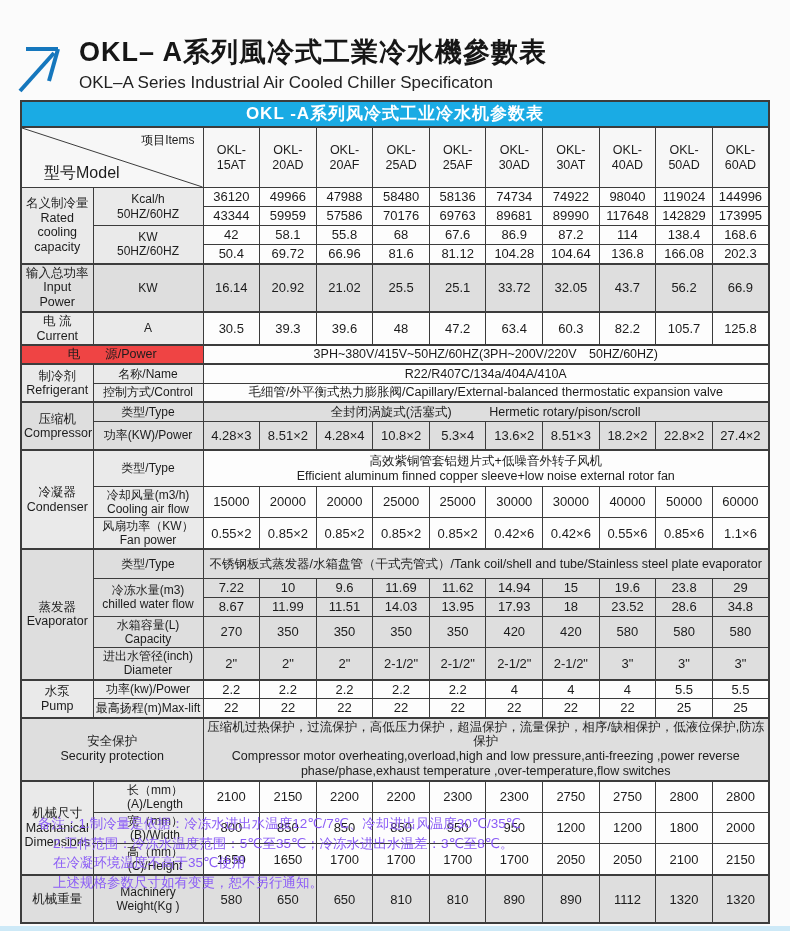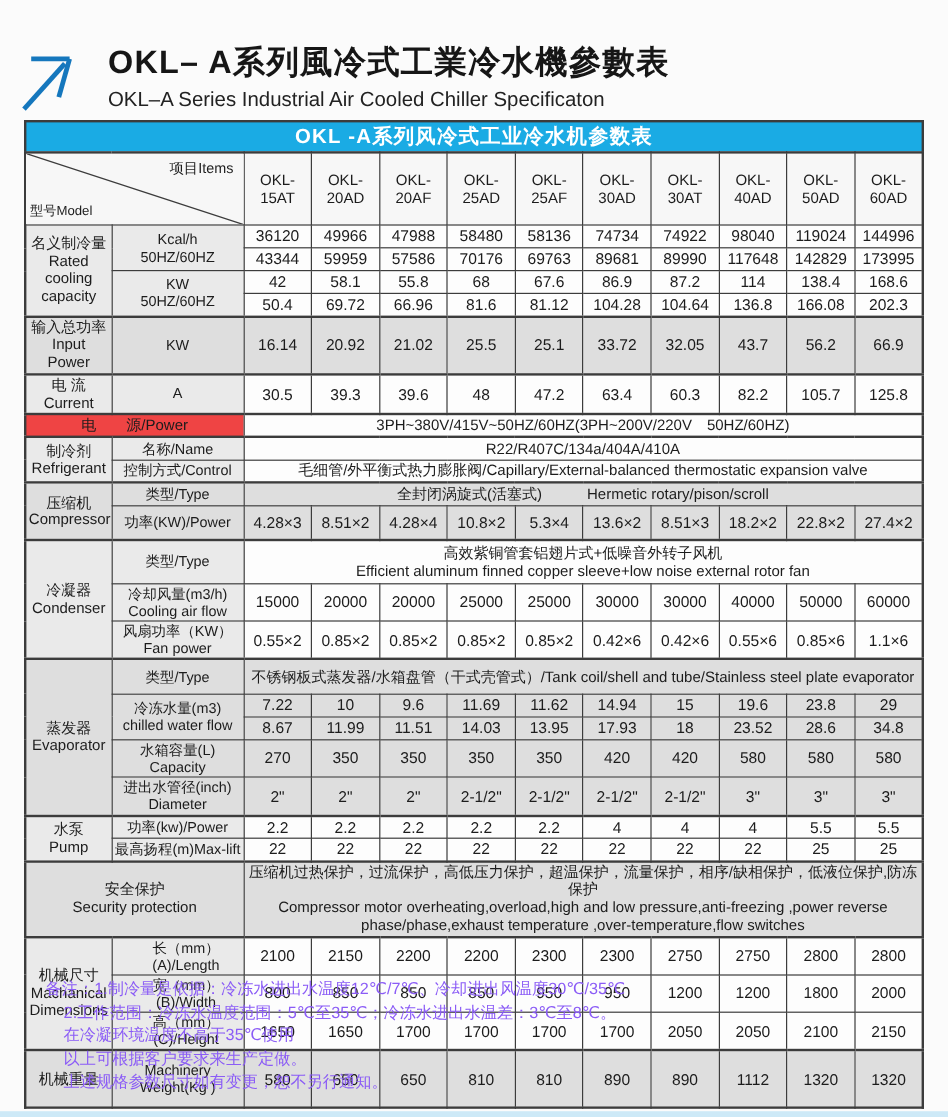--- a/index.html
+++ b/index.html
@@ -1,41 +1,41 @@
 <!DOCTYPE html>
 <html><head>
 <meta charset="utf-8">
 <style>
   html,body{margin:0;padding:0;}
   body{
     width:790px;height:931px;position:relative;overflow:hidden;
     background:#fbfbfb;color:#1c1c1c;
     font-family:"Liberation Sans","DejaVu Sans",sans-serif;
   }
-  .doc-header{position:absolute;top:34px;left:16px;display:flex;align-items:flex-start;gap:20px;}
+  .doc-header{position:absolute;top:34px;left:16px;display:flex;align-items:flex-start;gap:9px;}
   .logo{width:54px;height:56px;flex:0 0 auto;margin-top:4px;}
   .titles h1{margin:0;font-size:27px;font-weight:700;letter-spacing:1px;color:#161616;}
   .titles h2{margin:3px 0 0 0;font-size:17px;font-weight:400;color:#222;}
 
   .table-wrap{position:absolute;top:100px;left:20px;width:750px;}
   .table-title{
     background:#1aabe4;color:#ffffff;text-align:center;
     font-size:17px;font-weight:700;height:24px;line-height:24px;
     border:2px solid #3c3c3c;border-bottom:none;letter-spacing:1px;
   }
   table{border-collapse:collapse;width:750px;table-layout:fixed;border:2px solid #3c3c3c;}
   th,td{
     border:1px solid #3c3c3c;text-align:center;vertical-align:middle;
     padding:1px 2px;line-height:1.18;white-space:pre-line;overflow:hidden;
     font-size:12.5px;font-weight:400;color:#1c1c1c;
   }
   thead th{background:#f7f7f7;font-size:12.5px;}
   .corner{position:relative;padding:0;}
   .corner svg{position:absolute;top:0;left:0;width:100%;height:100%;}
-  .corner .c-model{position:absolute;left:3px;bottom:4px;font-size:11px;}
+  .corner .c-model{position:absolute;left:22px;bottom:4px;font-size:16px;}
   .corner .c-items{position:absolute;right:8px;top:5px;font-size:12px;}
   .lab1{background:#eaeaea;}
   .lab2{background:#eaeaea;font-size:12px;}
   .lab-merge{background:#ef4444;}
   .val{background:#fdfdfd;font-size:13px;}
   .wide{background:#fdfdfd;font-size:12.5px;}
   tr.shaded td{background:#dedede;}
   tr.sec td{border-top-width:2px;}
   tr.h18{height:18px;} tr.h19{height:19px;} tr.h29{height:29px;}
   tr.h31{height:31px;} tr.h34{height:34px;} tr.h36{height:36px;}
@@ -420,17 +420,16 @@
           <td class="val">1320</td>
         </tr>
     </tbody>
   </table>
 </div>
 
 <div class="notes">
     <div class="note-line">备注：1.制冷量是依据：冷冻水进出水温度12℃/7℃、冷却进出风温度30℃/35℃</div>
     <div class="note-line">    2.工作范围：冷冻水温度范围：5℃至35℃；冷冻水进出水温差：3℃至8℃。</div>
     <div class="note-line">    在冷凝环境温度不高于35℃使用</div>
-    <div class="note-line">    以上可根据客户要求来生产定做。</div>
     <div class="note-line">    上述规格参数尺寸如有变更，恕不另行通知。</div>
   </div>
 
 <div class="bottom-strip"></div>
 
 </body></html>

